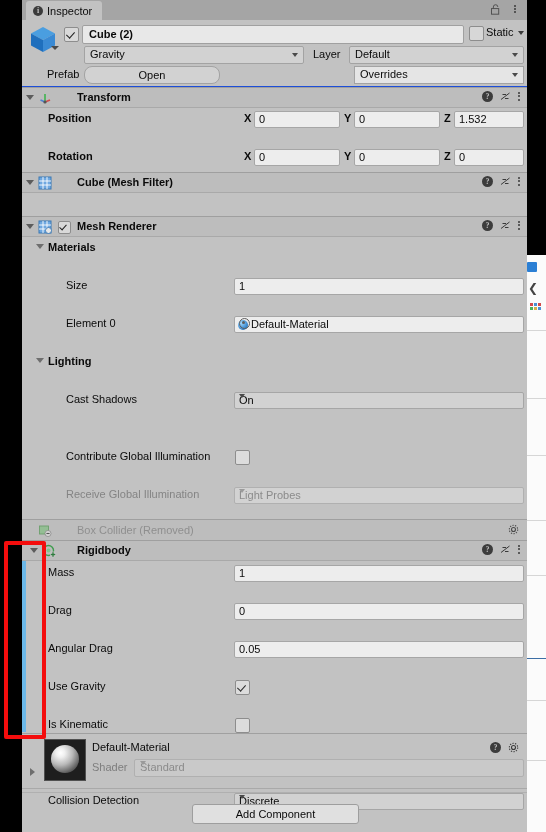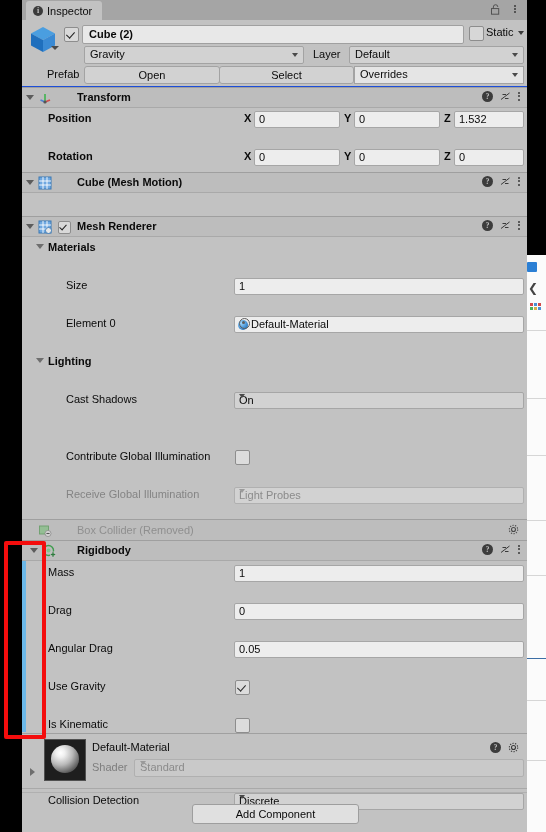--- a/index.html
+++ b/index.html
@@ -56,21 +56,21 @@
      border:1px solid #a3a3a3;border-radius:2px;}
   .layerlbl{position:absolute;left:291px;top:28px;font-size:11px;}
   .layerdd{position:absolute;left:327px;top:26px;width:173px;height:16px;background:#d2d2d2;
      border:1px solid #a3a3a3;border-radius:2px;}
   .dd-txt{position:absolute;left:5px;top:1px;font-size:11px;}
   .dd-arr{position:absolute;right:5px;top:6px;width:0;height:0;
      border-left:3.5px solid transparent;border-right:3.5px solid transparent;border-top:4px solid #4a4a4a;}
 
   .prefablbl{position:absolute;left:25px;top:48px;font-size:11px;}
   .btn{position:absolute;top:46px;height:16px;background:#d2d2d2;border:1px solid #a3a3a3;
-     border-radius:3px;display:flex;align-items:center;justify-content:center;font-size:11px;}
+     border-radius:8px;display:flex;align-items:center;justify-content:center;font-size:11px;}
   .btn-open{left:62px;width:134px;}
   .btn-select{left:197px;width:133px;}
   .ovr{position:absolute;left:332px;top:46px;width:168px;height:16px;background:#e5e5e5;
      border:1px solid #a3a3a3;border-radius:0;}
 
   
   .comp{position:absolute;left:0;width:505px;background:#c2c2c2;}
   .comphdr{position:relative;height:19px;background:#bdbdbd;border-top:1px solid #9f9f9f;
      border-bottom:1px solid #a9a9a9;}
   .foldout{position:absolute;left:4px;top:7px;width:0;height:0;
@@ -209,21 +209,20 @@
         <span class="dd-arr"></span>
       </div>
       <div class="layerlbl">Layer</div>
       <div class="layerdd">
         <span class="dd-txt">Default</span>
         <span class="dd-arr"></span>
       </div>
 
       <div class="prefablbl">Prefab</div>
       <div class="btn btn-open">Open</div>
-      <div class="btn btn-select">Select</div>
       <div class="ovr">
         <span class="dd-txt">Overrides</span>
         <span class="dd-arr"></span>
       </div>
     </div>
 
     <div class="comp" style="top:87px;height:83px">
       <div class="comphdr">
         <div class="foldout"></div>
         <svg class="ci" viewBox="0 0 14 14">
@@ -298,21 +297,21 @@
     <div class="comp" style="top:172px;height:42px">
       <div class="comphdr">
         <div class="foldout"></div>
         <svg class="ci" viewBox="0 0 14 14">
           <rect x="1" y="1" width="12" height="12" fill="#6fa8e0" stroke="#3b78b4"></rect>
           <line x1="5" y1="1" x2="5" y2="13" stroke="#fff" stroke-width="0.9"></line>
           <line x1="9" y1="1" x2="9" y2="13" stroke="#fff" stroke-width="0.9"></line>
           <line x1="1" y1="5" x2="13" y2="5" stroke="#fff" stroke-width="0.9"></line>
           <line x1="1" y1="9" x2="13" y2="9" stroke="#fff" stroke-width="0.9"></line>
         </svg>
-        <div class="ctitle">Cube (Mesh Motion)</div>
+        <div class="ctitle">Cube (Mesh Filter)</div>
         <div class="hdricons">
           <span class="help-ico">?</span>
           <svg class="pre-ico" viewBox="0 0 11 11">
             <line x1="1" y1="8.5" x2="9.5" y2="2" stroke="#3a3a3a" stroke-width="1"></line>
             <line x1="2.5" y1="3.5" x2="6" y2="3.5" stroke="#3a3a3a" stroke-width="1"></line>
             <line x1="5" y1="7.5" x2="8.5" y2="7.5" stroke="#3a3a3a" stroke-width="1"></line>
           </svg>
           <span class="kb2">
               <i></i>
               <i></i>

